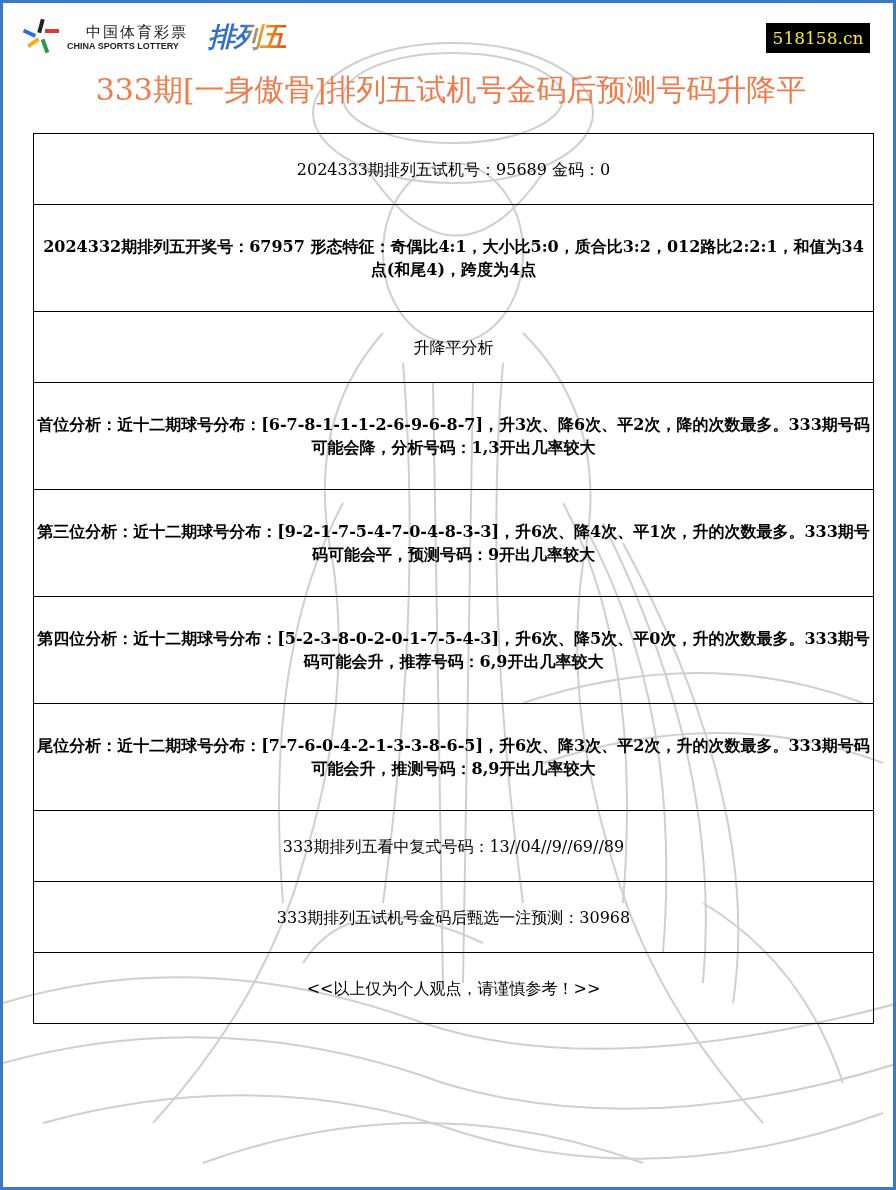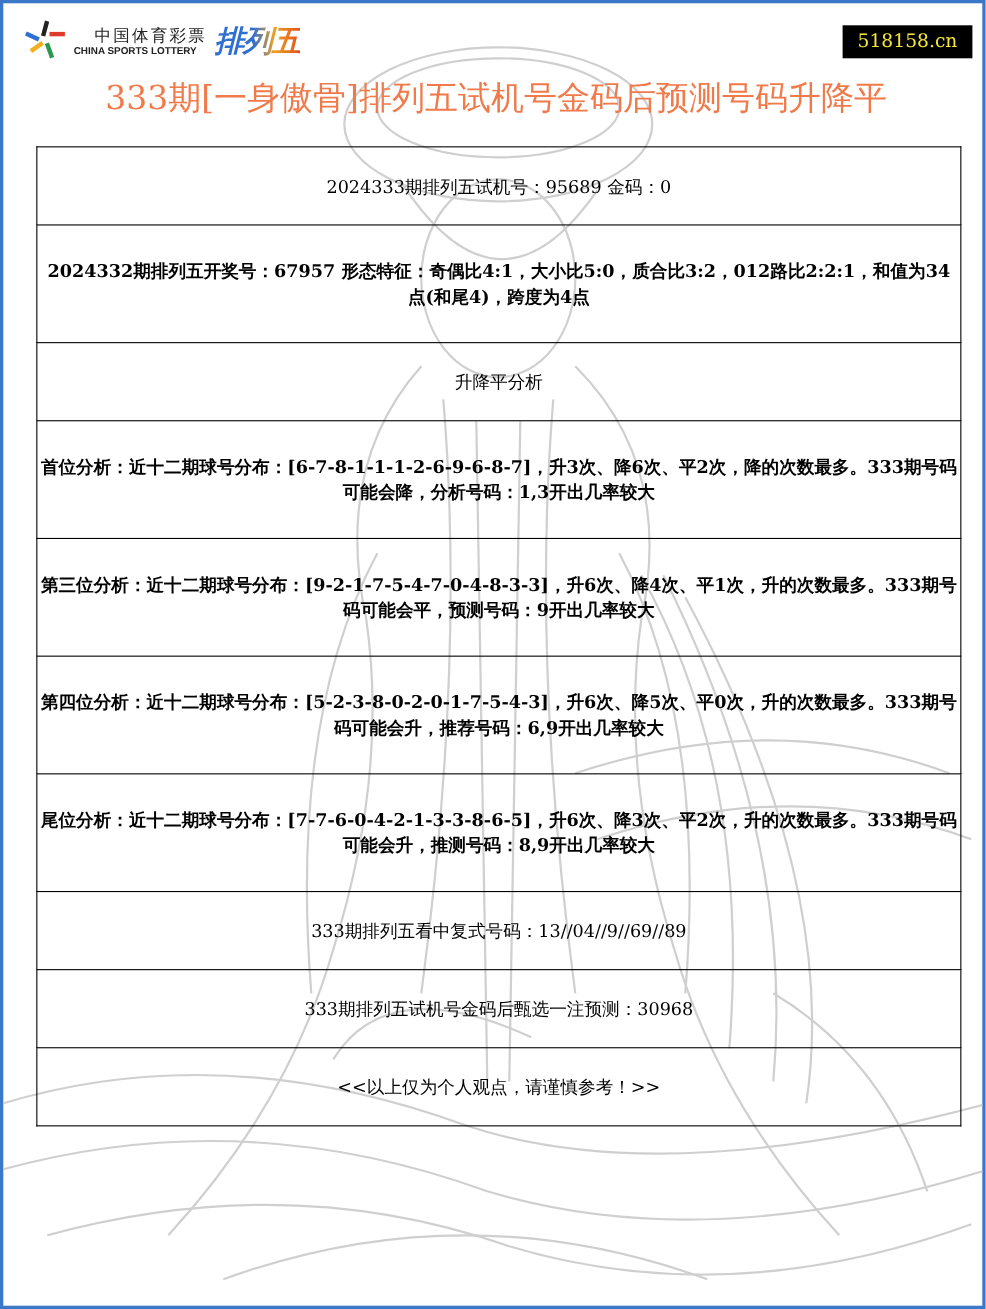--- a/index.html
+++ b/index.html
@@ -19,27 +19,27 @@
     position: absolute; left: 0; top: 0; width: 896px; height: 1190px;
     pointer-events: none;
   }
   .header { position: absolute; left: 0; top: 0; width: 896px; height: 60px; }
   .logo { position: absolute; left: 18px; top: 14px; display: flex; align-items: center; }
   .logo-mark { width: 40px; height: 40px; position: relative; }
   .logo-text { margin-left: 6px; display: flex; flex-direction: column; }
   .logo-cn { font-family: "DejaVu Sans", sans-serif; font-size: 15px; color: #222; letter-spacing: 2px; line-height: 18px; margin-left: 19px; }
   .logo-en { font-family: "Liberation Sans", sans-serif; font-size: 9px; font-weight: bold; color: #222; line-height: 11px; }
   .logo-brand {
-    margin-left: 7px; font-family: "DejaVu Sans", sans-serif; font-weight: bold; font-style: italic;
+    margin-left: 20px; font-family: "DejaVu Sans", sans-serif; font-weight: bold; font-style: italic;
     font-size: 27px; color: #3a7bd5; letter-spacing: -1px;
     background: linear-gradient(90deg, #2f6fd1 0%, #2f6fd1 45%, #f0a020 70%, #e05020 100%);
     -webkit-background-clip: text; background-clip: text; -webkit-text-fill-color: transparent;
   }
   .site-badge {
-    position: absolute; left: 763px; top: 20px; width: 118px; height: 30px;
+    position: absolute; left: 763px; top: 20px; width: 104px; height: 30px;
     background: #000; color: #f5e63a;
     font-family: "DejaVu Serif", serif; font-size: 17px; line-height: 30px; text-align: center;
   }
   .title {
     position: absolute; left: 0; top: 64px; width: 896px; text-align: center;
     font-size: 30px; color: #f07a4a; line-height: 46px; letter-spacing: 0px;
     white-space: nowrap;
   }
   table.content {
     position: absolute; left: 30px; top: 130px; width: 841px;

